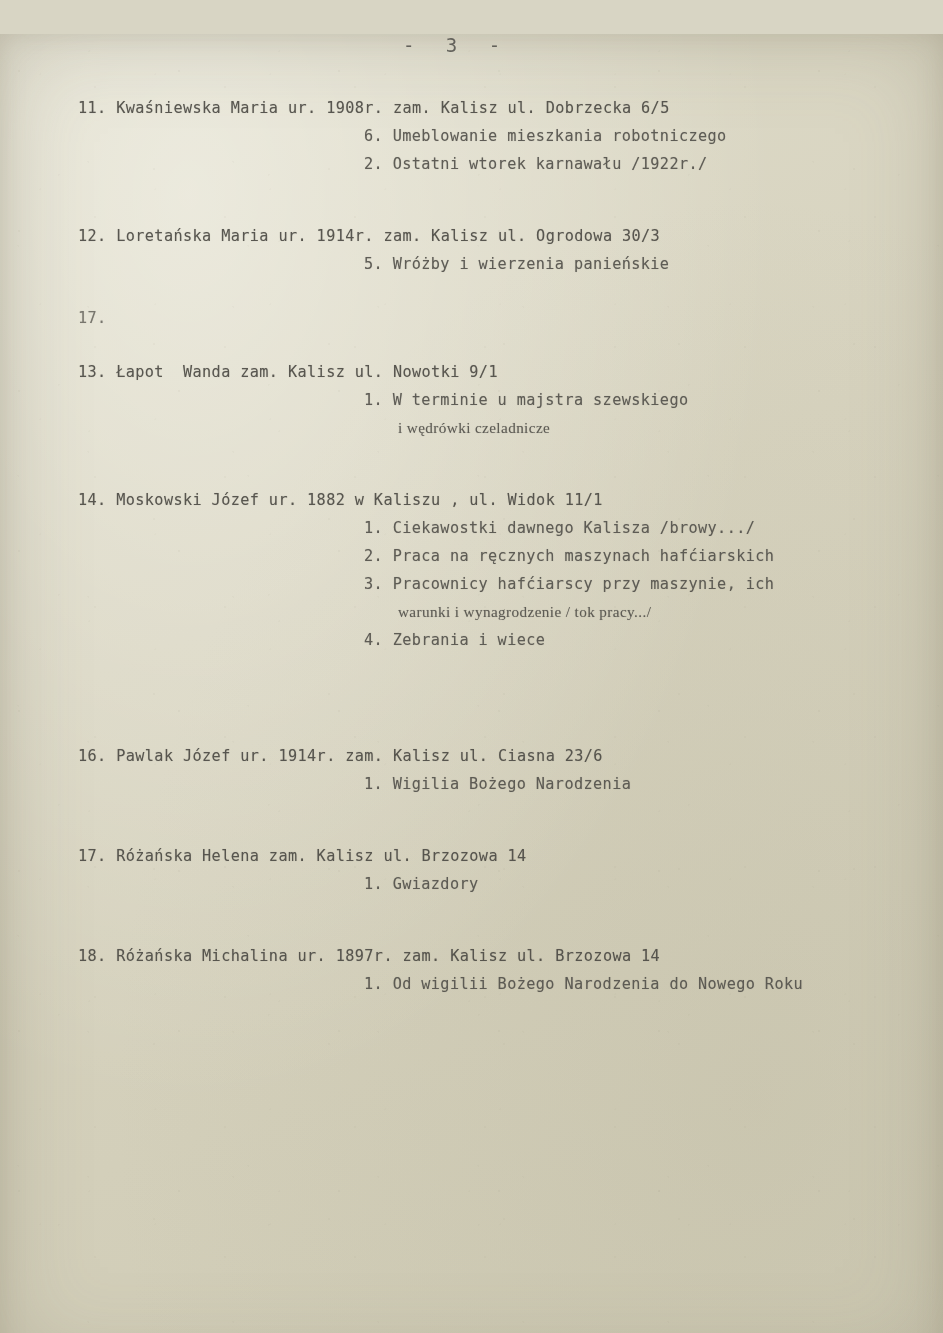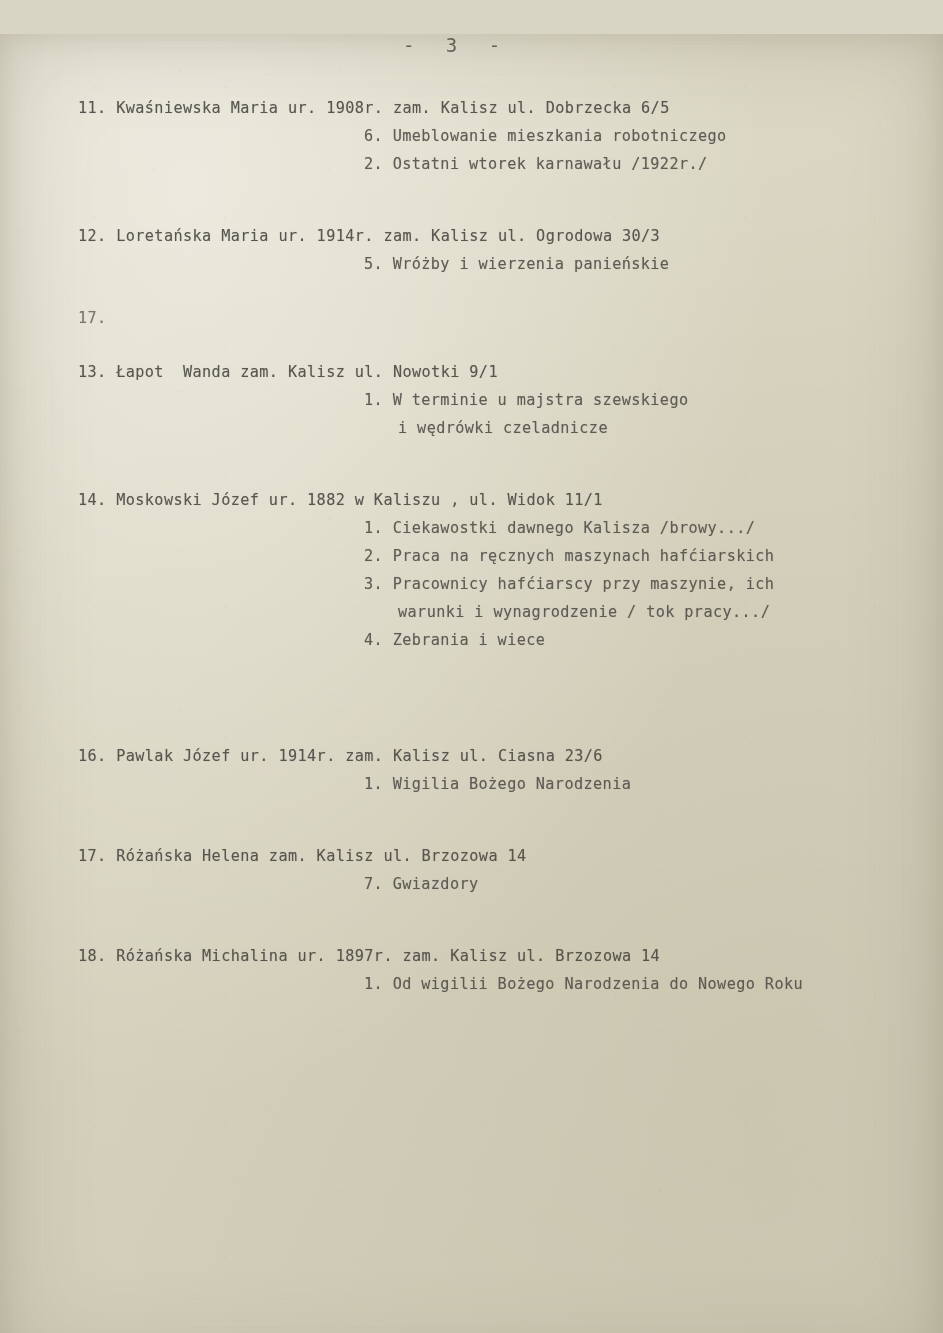--- a/index.html
+++ b/index.html
@@ -80,20 +80,21 @@
   .line.main {
     color: #4e4c46;
   }
   .line.sub {
     padding-left: 286px;
     color: #55534d;
   }
   .line.sub2 {
     padding-left: 320px;
     color: #55534d;
+    font-family: Liberation Serif, serif;
   }
   .line.strike {
     opacity: 0.72;
   }
   .spacer-md { height: 18px; }
 </style>
 </head>
 <body>
 
 <div class="page">
@@ -149,21 +150,21 @@
 
       <div class="entry">
         <div class="line main">16. Pawlak Józef ur. 1914r. zam. Kalisz ul. Ciasna 23/6</div>
         <div class="line sub">1. Wigilia Bożego Narodzenia</div>
       </div>
 
       <div class="spacer-md"></div>
 
       <div class="entry">
         <div class="line main">17. Różańska Helena zam. Kalisz ul. Brzozowa 14</div>
-        <div class="line sub">7. Gwiazdory</div>
+        <div class="line sub">1. Gwiazdory</div>
       </div>
 
       <div class="spacer-md"></div>
 
       <div class="entry">
         <div class="line main">18. Różańska Michalina ur. 1897r. zam. Kalisz ul. Brzozowa 14</div>
         <div class="line sub">1. Od wigilii Bożego Narodzenia do Nowego Roku</div>
       </div>
 
     </div>

